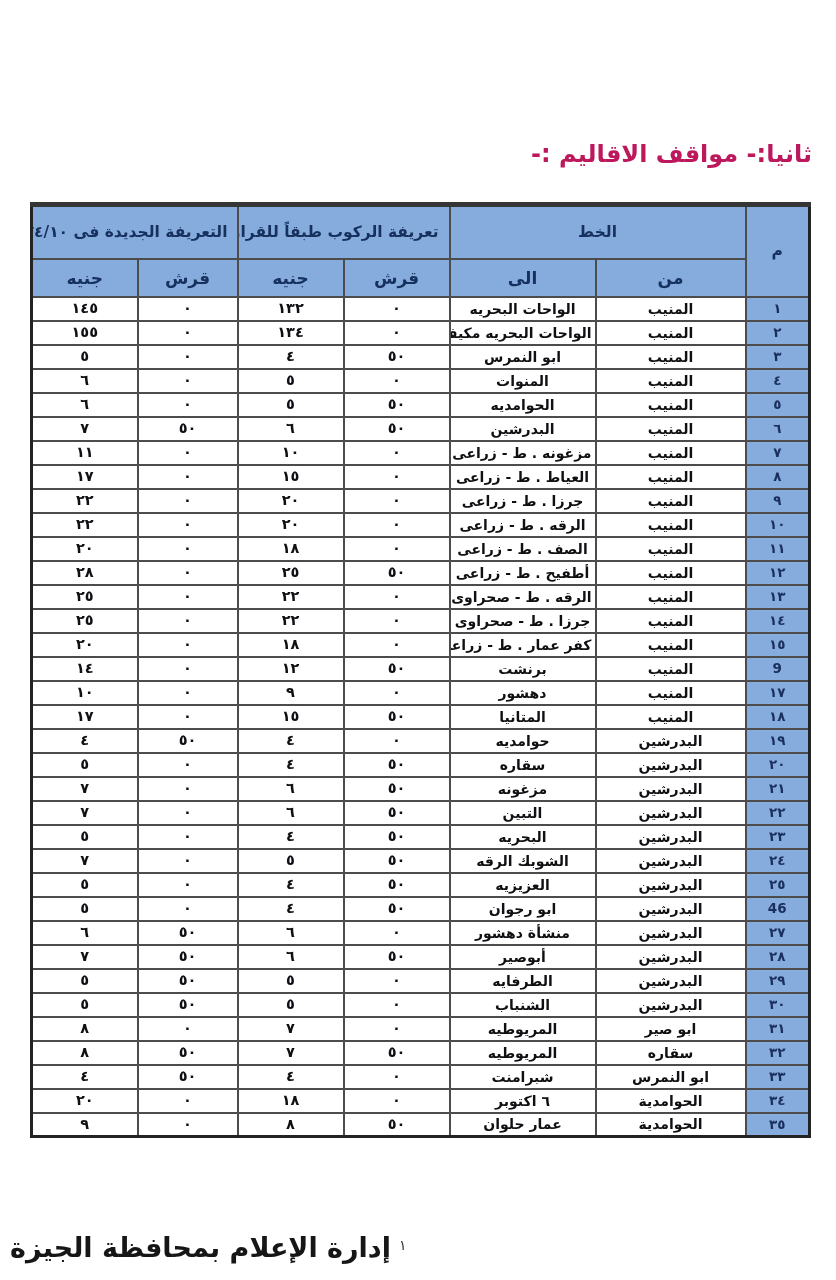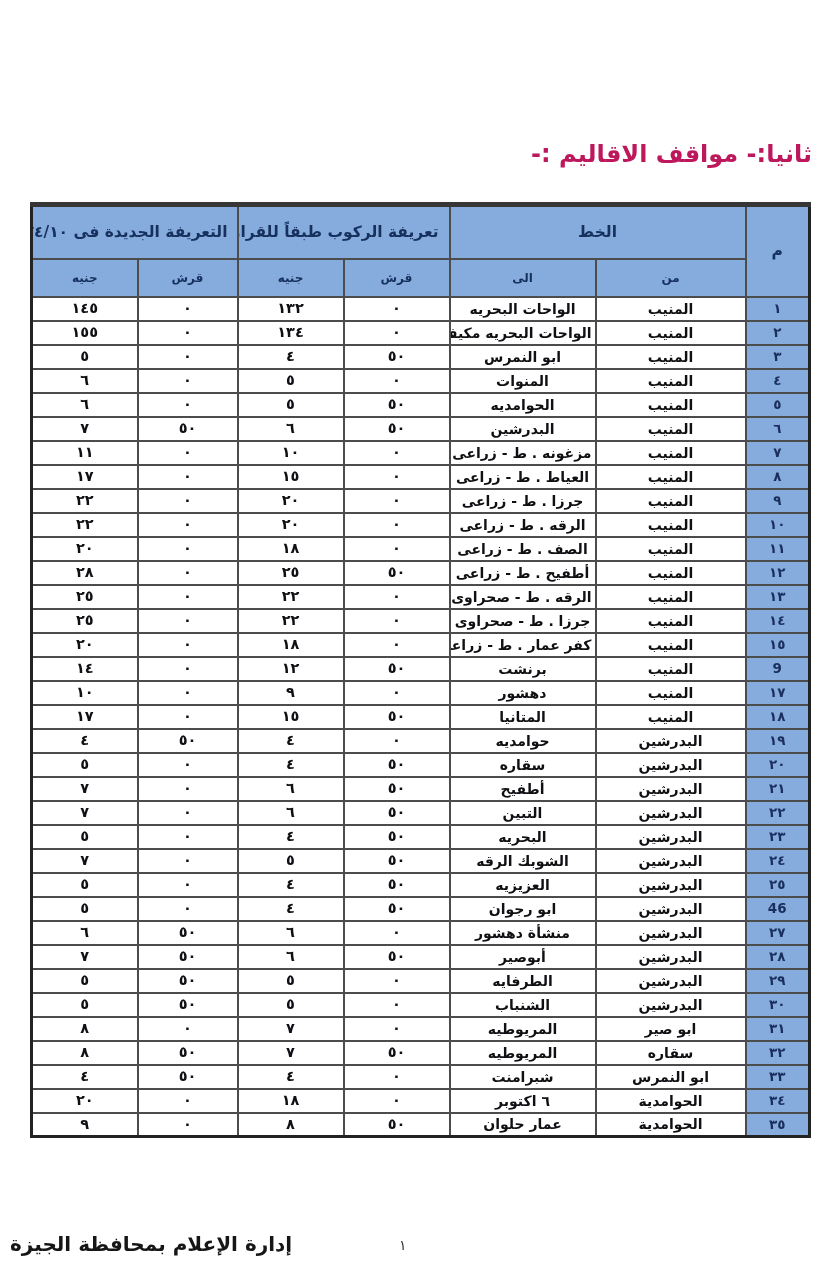--- a/index.html
+++ b/index.html
@@ -28,33 +28,33 @@
     position:absolute; top:202px; left:30px; width:778px;
     border-collapse:collapse; direction:rtl; table-layout:fixed;
     border:3px solid #232323; border-top:5px solid #363636;
   }
   table.fares th, table.fares td {
     border:2px solid #4c4c4c; text-align:center; vertical-align:middle;
     overflow:hidden; white-space:nowrap;
   }
   thead th { background:#86acdd; color:#17315f; font-weight:bold; white-space:normal; }
   thead tr.group th { height:54px; font-size:15.5px; line-height:1.5; padding:0 10px; }
-  thead tr.sub th   { height:38px; font-size:12px; }
+  thead tr.sub th   { height:38px; font-size:17px; }
   thead th.num-head { font-size:17px; }
   tbody td {
     height:24px; background:#ffffff; font-weight:bold; font-size:14.5px;
     color:#101014; padding:0 3px; line-height:1;
   }
   tbody td.num { background:#86acdd; color:#1b2f5e; font-size:13.5px; }
   tbody td.route { font-size:14px; }
 
   
   .footer {
     position:absolute; top:1232px; left:10px;
-    font-size:20px; font-weight:bold; color:#161616; direction:rtl;
+    font-size:27px; font-weight:bold; color:#161616; direction:rtl;
   }
   .page-num { position:absolute; top:1237px; left:399px; font-size:14px; color:#333; }
 </style>
 </head>
 <body>
 
 <div class="page">
 
 
   <h1 class="title">ثانيا:- مواقف الاقاليم :-</h1>
@@ -262,21 +262,21 @@
       <td class="route">البدرشين</td>
       <td class="route">سقاره</td>
       <td>٥٠</td>
       <td>٤</td>
       <td>٠</td>
       <td>٥</td>
     </tr>
         <tr>
       <td class="num">٢١</td>
       <td class="route">البدرشين</td>
-      <td class="route">أطفيح</td>
+      <td class="route">مزغونه</td>
       <td>٥٠</td>
       <td>٦</td>
       <td>٠</td>
       <td>٧</td>
     </tr>
         <tr>
       <td class="num">٢٢</td>
       <td class="route">البدرشين</td>
       <td class="route">التبين</td>
       <td>٥٠</td>

